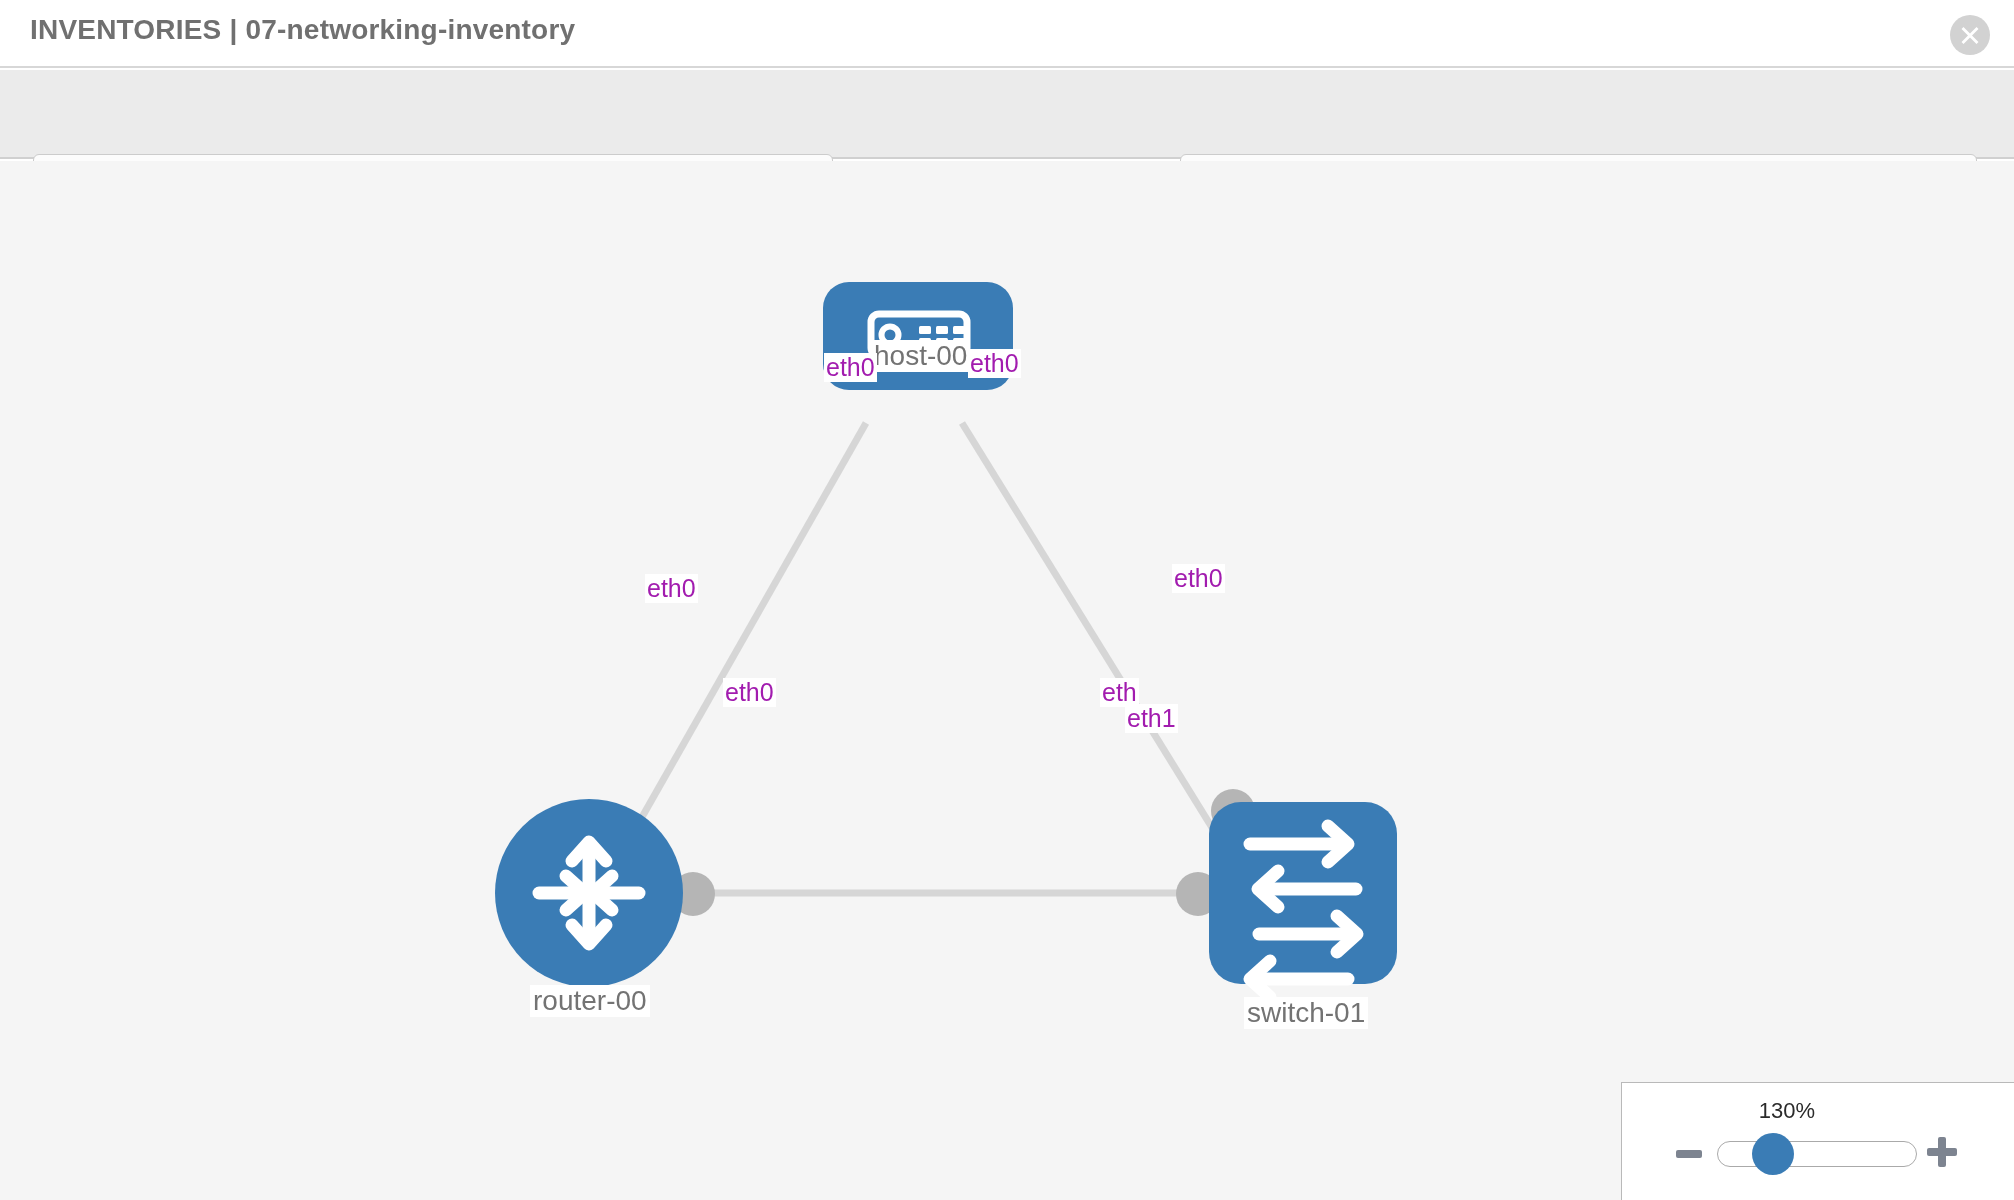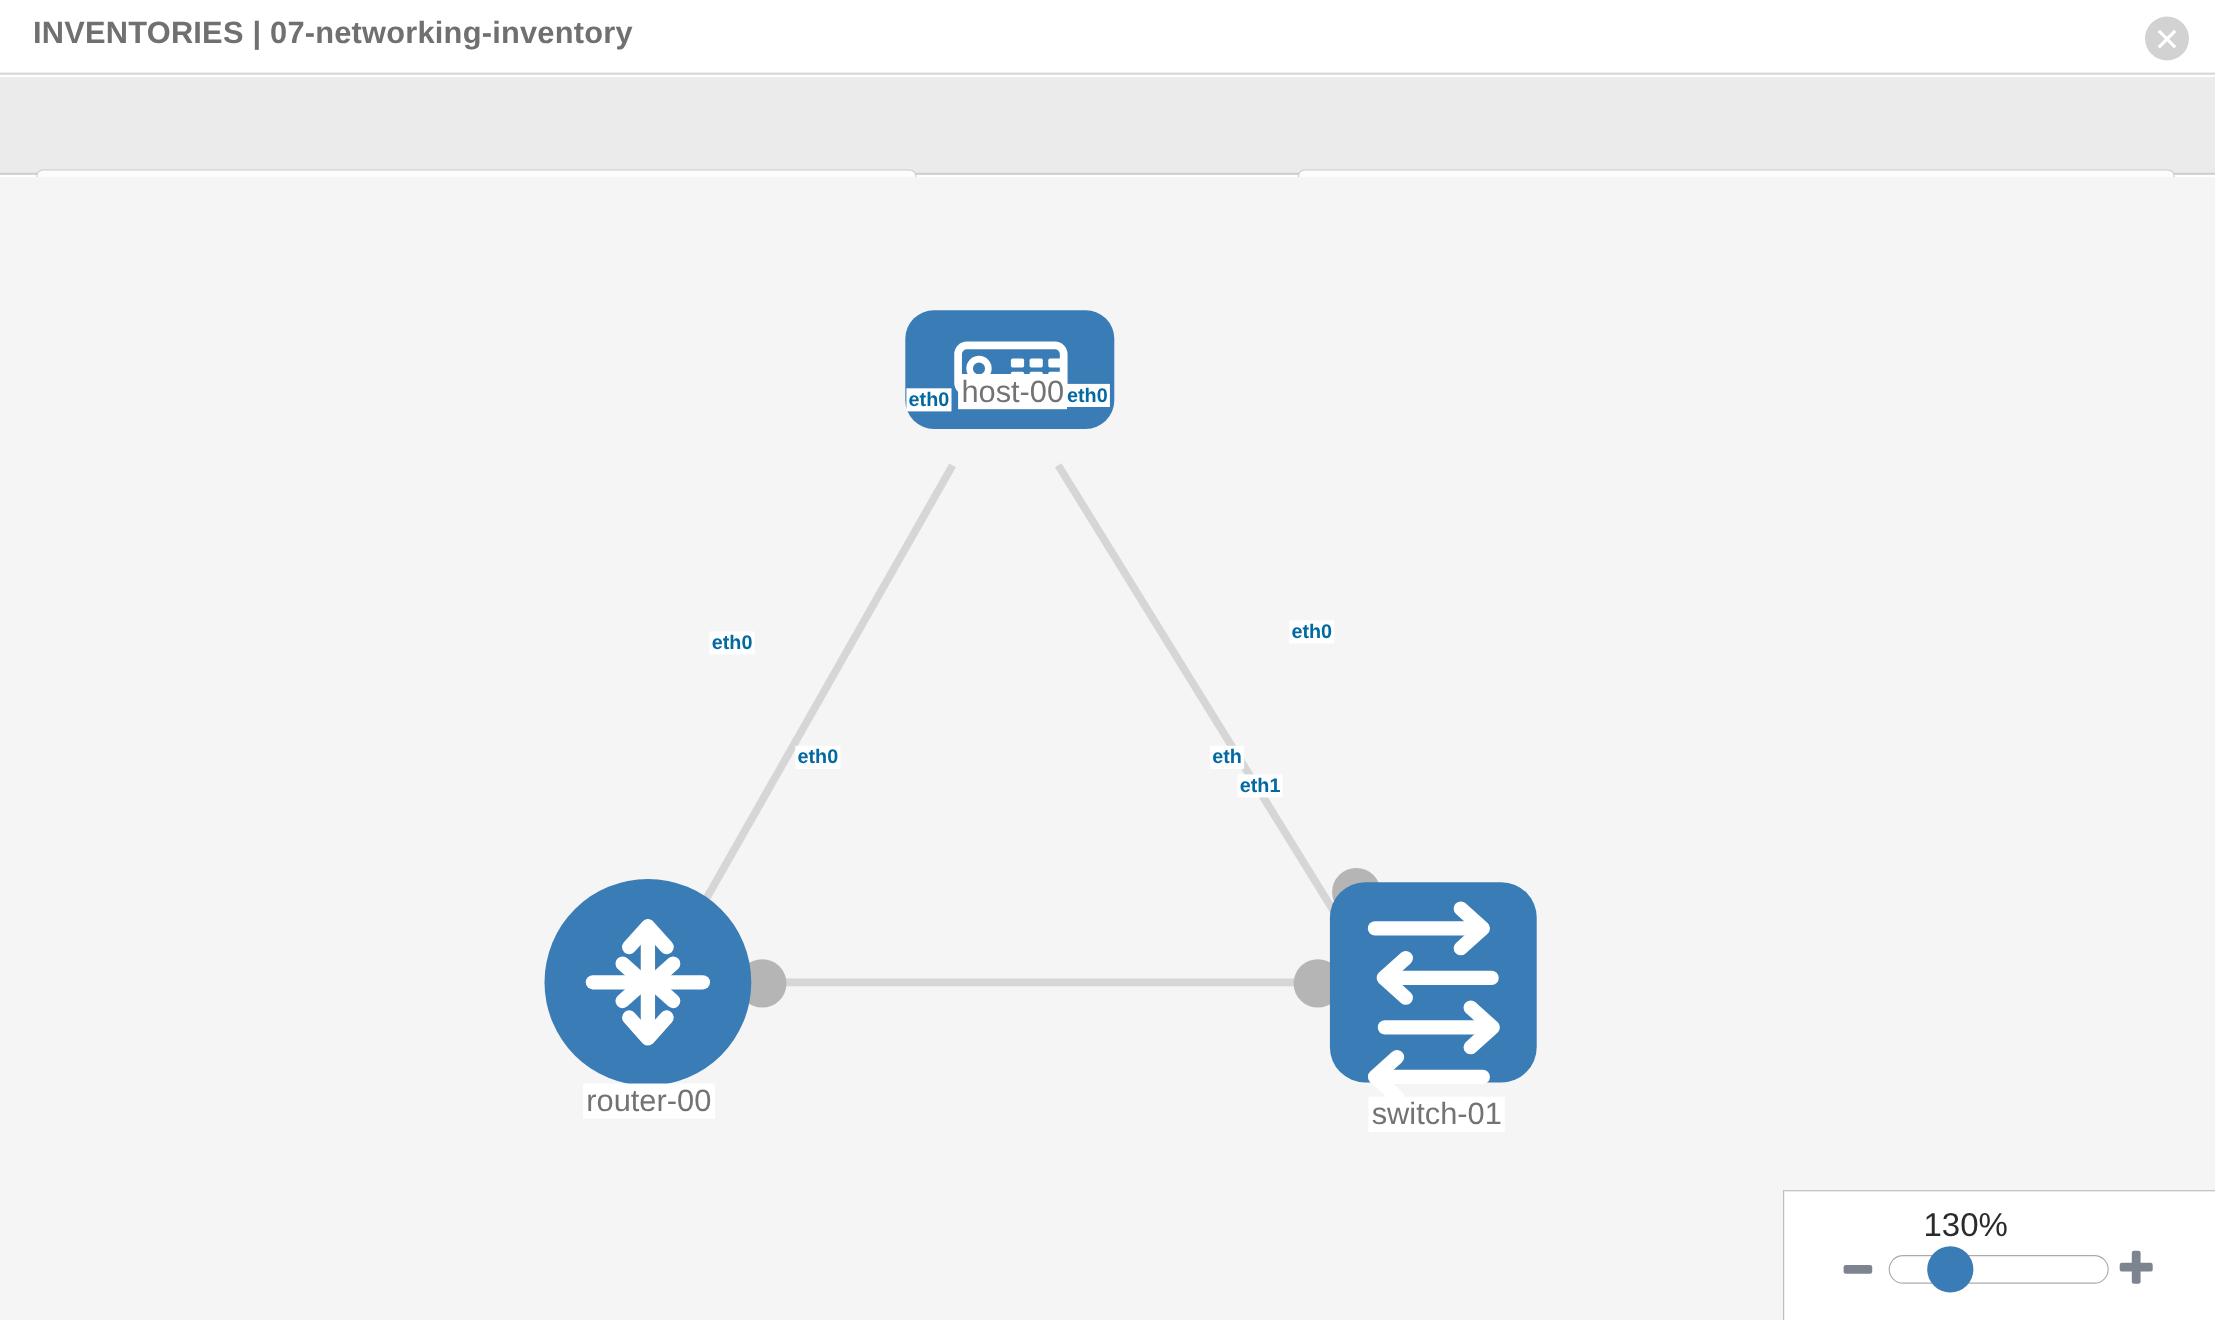--- a/index.html
+++ b/index.html
@@ -117,44 +117,43 @@
   .node-label {
     position: absolute;
     font-size: 28px;
     color: #737373;
     background: #ffffff;
     padding: 0 3px;
     white-space: nowrap;
   }
   .iface-label {
     position: absolute;
-    font-size: 18px;
-    color: #0369a1;
+    font-size: 25px;
+    color: #a21caf;
     background: #ffffff;
     padding: 0 2px;
     white-space: nowrap;
-    font-weight: bold;
   }
 
   
   .zoom-panel {
     position: absolute;
     left: 1621px; top: 1082px;
     width: 393px; height: 118px;
     background: #ffffff;
     border: 1px solid #b9b9b9;
     border-bottom: none;
     border-right: none;
   }
   .zoom-pct {
     position: absolute;
     left: 0; top: 15px;
     width: 330px;
     text-align: center;
-    font-size: 30px;
+    font-size: 22px;
     color: #2b2b2b;
   }
   .zoom-minus {
     position: absolute;
     left: 53px; top: 57px;
     width: 28px; height: 28px;
     cursor: pointer;
   }
   .zoom-plus {
     position: absolute;

